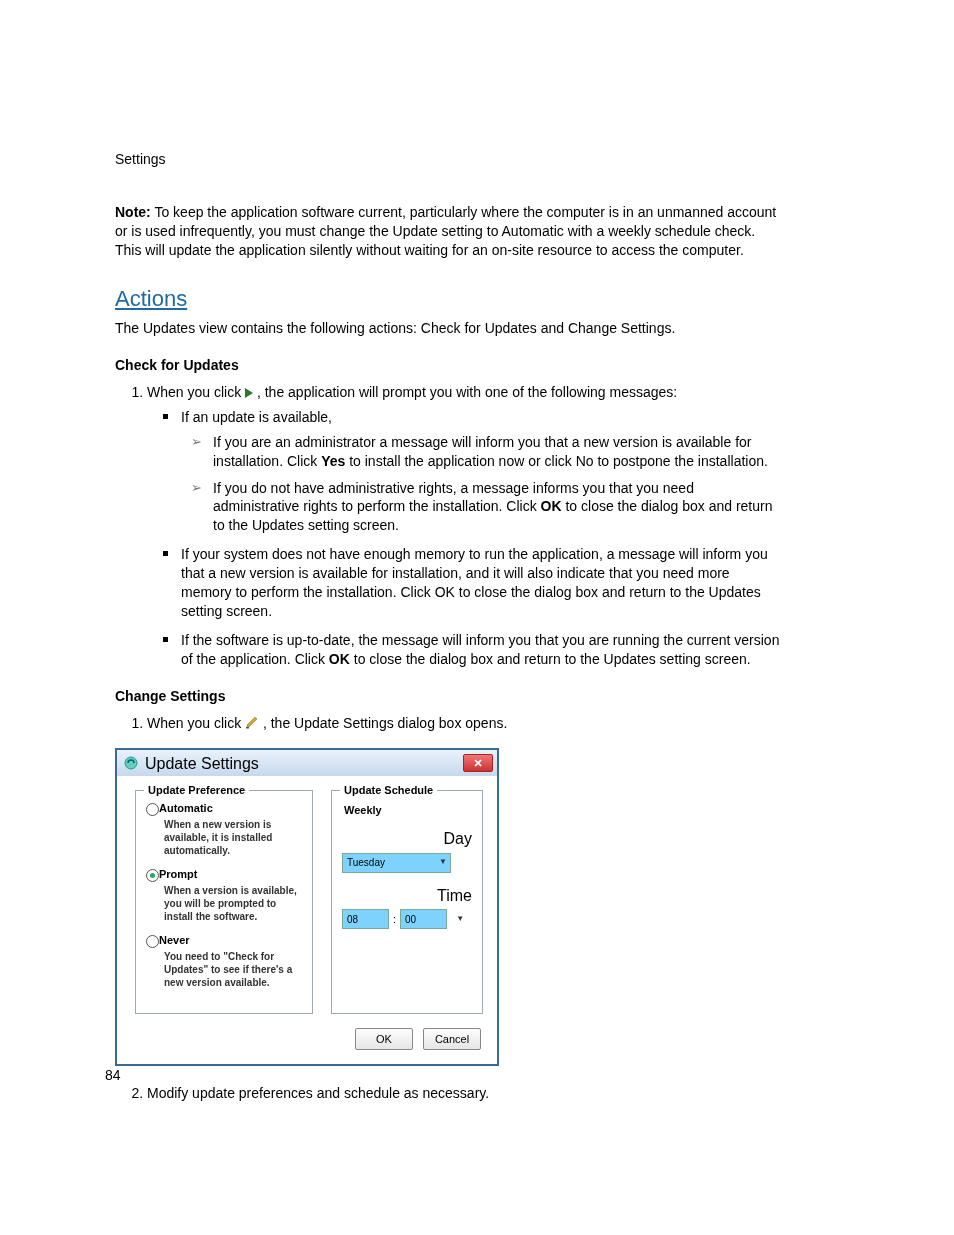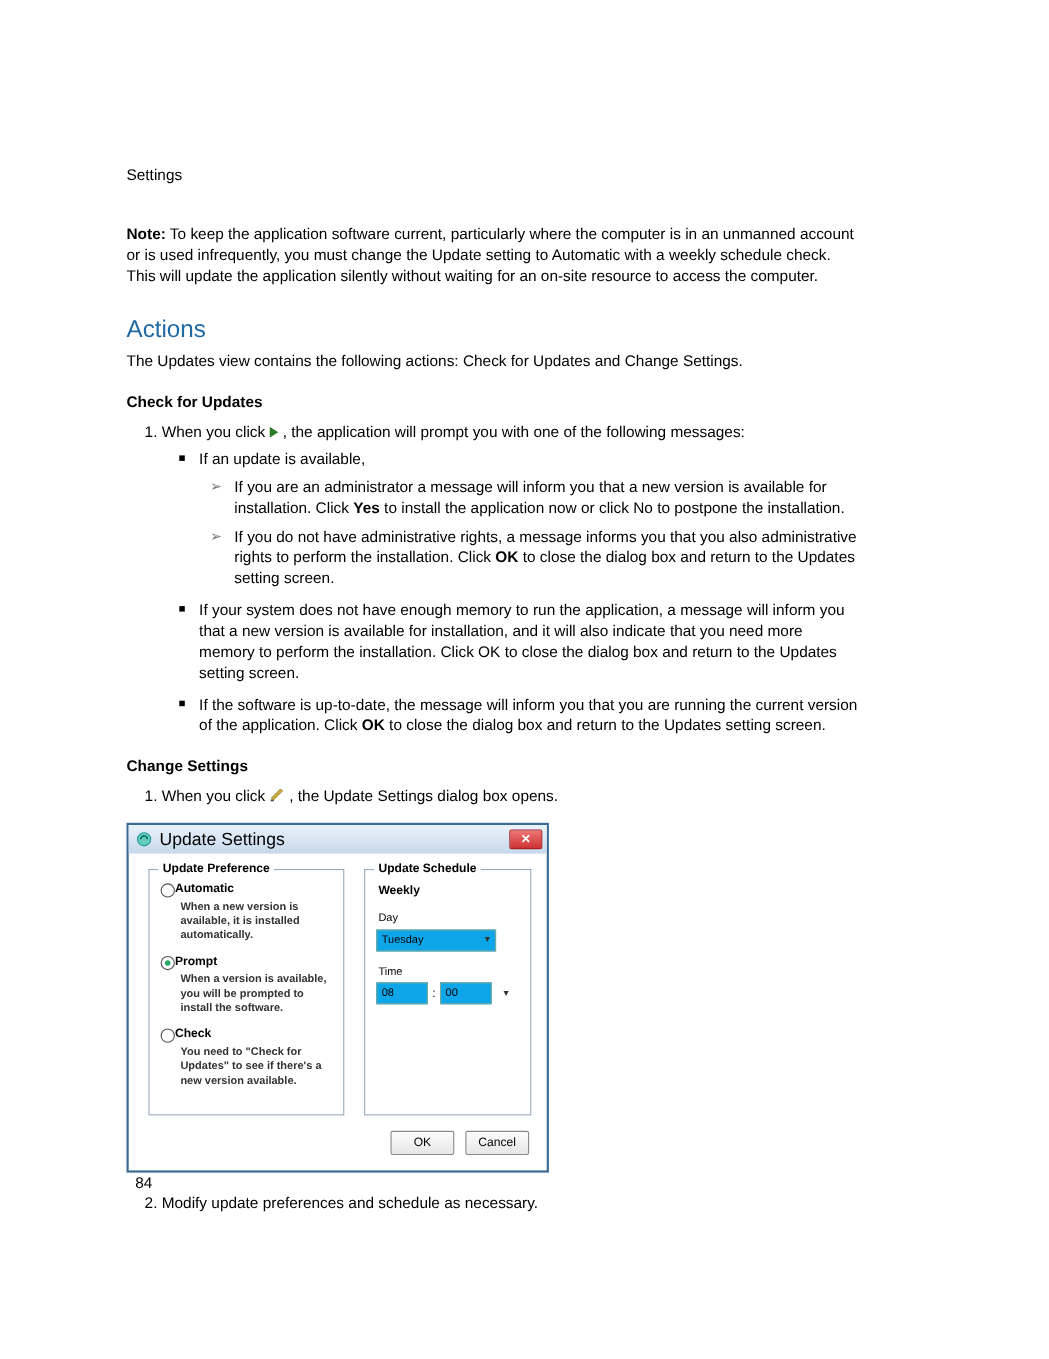--- a/index.html
+++ b/index.html
@@ -24,20 +24,21 @@
   }
   .note-para {
     margin-bottom: 24px;
   }
   .bold { font-weight: bold; }
   h2.actions-title {
     font-size: 22px;
     color: #1f6aa5;
     font-weight: normal;
     margin: 18px 0 6px 0;
+    text-decoration: underline;
   }
   .para { margin-bottom: 16px; }
   .sub-title {
     font-weight: bold;
     margin: 18px 0 8px 0;
   }
   ol.num {
     margin: 0 0 16px 0;
     padding-left: 32px;
   }
@@ -173,26 +174,27 @@
     font-size: 10px;
     color: #333;
     margin-left: 18px;
     line-height: 1.3;
   }
   .sched-title {
     font-weight: bold;
     margin: 2px 0 10px 2px;
   }
   .sched-lbl {
-    font-size: 10px;
+    font-size: 16px;
     margin: 0 0 3px 2px;
+    text-align: right;
   }
   .dropdown, .dd-small {
     border: 1px solid #7a9;
-    background: #0ea5e9;
+    background: #7dd3fc;
     height: 18px;
     display: flex;
     align-items: center;
     justify-content: space-between;
     padding: 0 3px 0 4px;
     font-size: 10px;
     gap: 40px;
   }
   .dropdown { width: 100px; margin-bottom: 12px;}
   .dd-small { width: 38px; }
@@ -218,21 +220,21 @@
     background: linear-gradient(#fdfdfd,#e6e6e6);
     font-size: 11px;
     display:flex;
     align-items:center;
     justify-content:center;
     border-radius: 2px;
   }
   .page-num {
     position: absolute;
     bottom: 150px;
-    left: 123px;
+    left: 105px;
     font-size: 14px;
   }
 </style>
 </head>
 <body>
 
 <div class="page">
 
   <div class="section-label">Settings</div>
 
@@ -255,21 +257,21 @@
       <span> , the application will prompt you with one of the following messages:</span>
 
       <ul class="sq">
         <li>
           <span>If an update is available,</span>
           <ul class="arrow">
             <li>
               <span>If you are an administrator a message will inform you that a new version is available for installation. Click </span><span class="bold">Yes</span><span> to install the application now or click No to postpone the installation.</span>
             </li>
             <li>
-              <span>If you do not have administrative rights, a message informs you that you also administrative rights to perform the installation. Click </span><span class="bold">OK</span><span> to close the dialog box and return to the Updates setting screen.</span>
+              <span>If you do not have administrative rights, a message informs you that you need administrative rights to perform the installation. Click </span><span class="bold">OK</span><span> to close the dialog box and return to the Updates setting screen.</span>
             </li>
           </ul>
         </li>
         <li>If your system does not have enough memory to run the application, a message will inform you that a new version is available for installation, and it will also indicate that you need more memory to perform the installation. Click OK to close the dialog box and return to the Updates setting screen.</li>
         <li>
           <span>If the software is up-to-date, the message will inform you that you are running the current version of the application. Click </span><span class="bold">OK</span><span> to close the dialog box and return to the Updates setting screen.</span>
         </li>
       </ul>
     </li>
   </ol>
@@ -319,21 +321,21 @@
           <div class="radio-row">
             <span class="radio checked"></span>
             <span>Prompt</span>
           </div>
           <div class="radio-desc">When a version is available, you will be prompted to install the software.</div>
         </div>
 
         <div class="radio-item">
           <div class="radio-row">
             <span class="radio"></span>
-            <span>Check</span>
+            <span>Never</span>
           </div>
           <div class="radio-desc">You need to "Check for Updates" to see if there's a new version available.</div>
         </div>
       </div>
 
       <div class="fs fs-right">
         <span class="legend">Update Schedule</span>
         <div class="sched-title">Weekly</div>
 
         <div class="sched-lbl">Day</div>

